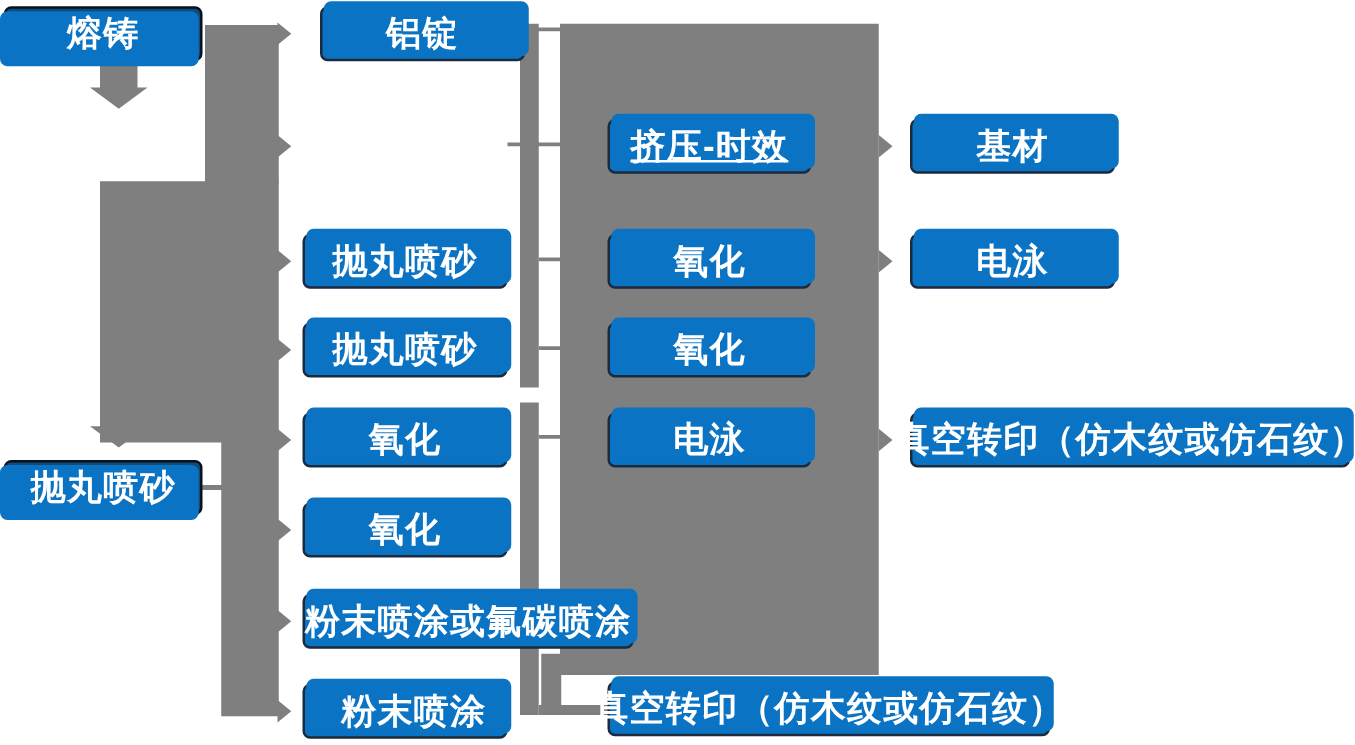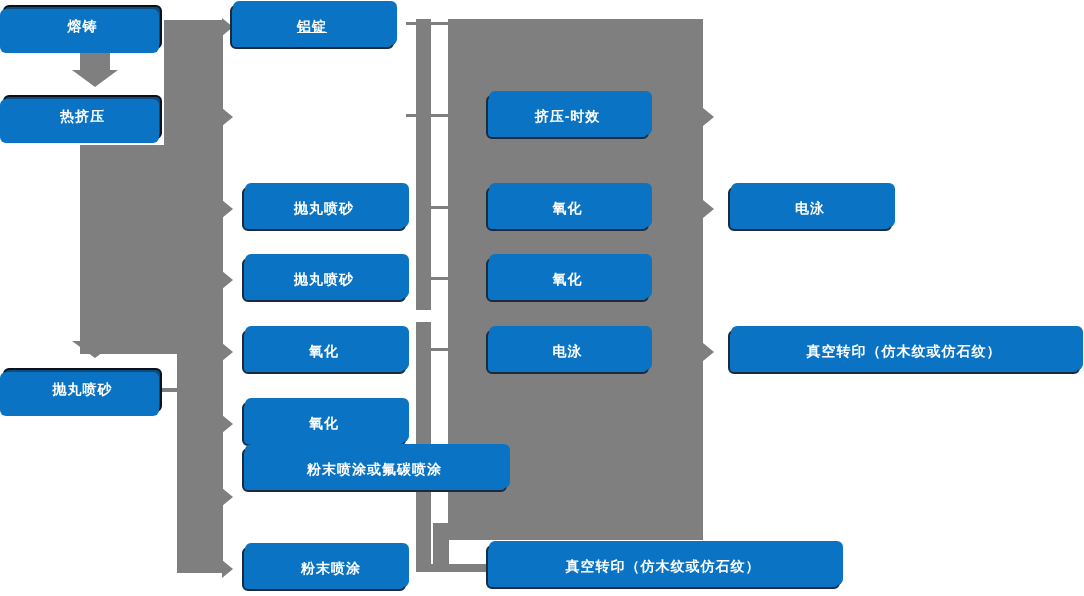--- a/index.html
+++ b/index.html
@@ -4,21 +4,21 @@
 <style>
   html,body { margin:0; padding:0; background:#ffffff; }
   #stage {
     position:relative; width:1084px; height:596px; overflow:hidden;
     background:#ffffff;
     font-family:"Liberation Sans","DejaVu Sans",sans-serif;
   }
   .box {
     position:absolute; z-index:2; box-sizing:border-box; height:44px;
     display:flex; align-items:center; justify-content:center;
-    color:var(--text-color,#fff); font-weight:bold; font-size:14px;
+    color:var(--text-color,#fff); font-weight:bold; font-size:28px;
     letter-spacing:1px; border-radius:6px; white-space:nowrap;
   }
   .box.blue { background:var(--node-blue); border:2px solid var(--node-border); }
   .box.dark { background:var(--node-dark); border:2px solid var(--dark-border); }
   .box::before {
     content:""; position:absolute; inset:-2px; border-radius:6px;
     background:var(--node-blue); z-index:-1;
   }
   .box.blue::before { transform:translate(3px,-4px); }
   .box.dark::before { transform:translate(-3px,4px); }
@@ -65,29 +65,29 @@
   <div class="arr-r" style="left:222px;top:271px;"></div>
   <div class="arr-r" style="left:222px;top:343px;"></div>
   <div class="arr-r" style="left:222px;top:415px;"></div>
   <div class="arr-r" style="left:222px;top:488px;"></div>
   <div class="arr-r" style="left:222px;top:560px;"></div>
   <div class="arr-r" style="left:703px;top:108px;"></div>
   <div class="arr-r" style="left:703px;top:200px;"></div>
   <div class="arr-r" style="left:703px;top:343px;"></div>
 
 <div class="box dark" style="left: 3px; top: 5px; width: 159px;">熔铸</div>
-    <div class="box dark" style="left: 3px; top: 95px; width: 159px;">热挤压</div>
     <div class="box dark" style="left: 3px; top: 368px; width: 159px;">抛丸喷砂</div>
-    <div class="box blue" style="left: 230px; top: 5px; width: 164px; text-decoration: underline;">铝锭</div>
+    <div class="box blue" style="left: 256px; top: 5px; width: 164px;">铝锭</div>
     <div class="box blue" style="left: 242px; top: 187px; width: 164px;">抛丸喷砂</div>
     <div class="box blue" style="left: 242px; top: 258px; width: 164px;">抛丸喷砂</div>
     <div class="box blue" style="left: 242px; top: 330px; width: 164px;">氧化</div>
     <div class="box blue" style="left: 242px; top: 402px; width: 164px;">氧化</div>
-    <div class="box blue" style="left: 242px; top: 448px; width: 265px;">粉末喷涂或氟碳喷涂</div>
+    <div class="box blue" style="left: 242px; top: 475px; width: 265px;">粉末喷涂或氟碳喷涂</div>
     <div class="box blue" style="left: 242px; top: 547px; width: 164px; padding-left: 14px;">粉末喷涂</div>
-    <div class="box blue" style="left: 486px; top: 95px; width: 163px;">挤压-时效</div>
+    <div class="box blue" style="left: 486px; top: 95px; width: 163px; text-decoration: underline;">挤压-时效</div>
     <div class="box blue" style="left: 486px; top: 187px; width: 163px;">氧化</div>
     <div class="box blue" style="left: 486px; top: 258px; width: 163px;">氧化</div>
     <div class="box blue" style="left: 486px; top: 330px; width: 163px;">电泳</div>
     <div class="box blue" style="left: 486px; top: 545px; width: 354px;">真空转印（仿木纹或仿石纹）</div>
+    <div class="box blue" style="left: 728px; top: 95px; width: 164px;">基材</div>
     <div class="box blue" style="left: 728px; top: 187px; width: 164px;">电泳</div>
     <div class="box blue" style="left: 728px; top: 330px; width: 352px;">真空转印（仿木纹或仿石纹）</div>
   </div>
 
 </body></html>

